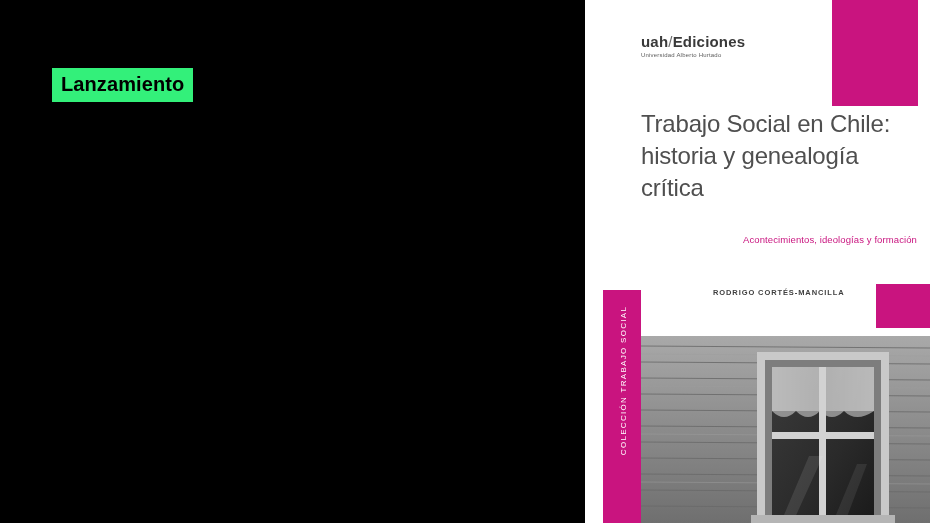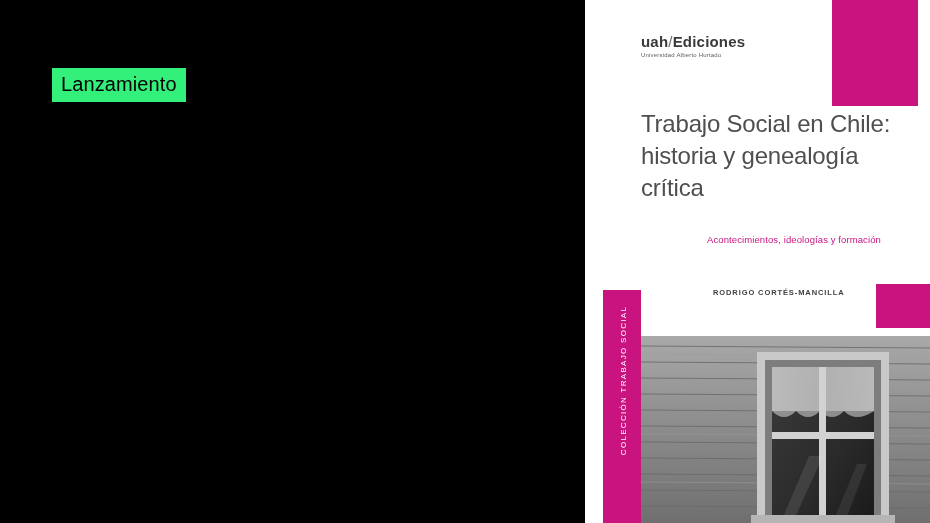--- a/index.html
+++ b/index.html
@@ -26,21 +26,21 @@
     width: 585px;
     height: 523px;
     background: #000000;
   }
   .badge {
     position: absolute;
     left: 52px;
     top: 68px;
     background: #33f07a;
     color: #000000;
-    font-weight: normal;
+    font-weight: bold;
     font-size: 20px;
     line-height: 1;
     padding: 6px 9px 8px 9px;
     letter-spacing: 0.1px;
     white-space: nowrap;
     text-align: right;
   }
   .headline {
     position: absolute;
     left: 52px;
@@ -144,20 +144,21 @@
   }
   .cover-subtitle {
     position: absolute;
     left: 122px;
     top: 233px;
     width: 210px;
     color: #c9147f;
     font-size: 9.5px;
     line-height: 1.5;
     letter-spacing: 0.1px;
+    text-align: right;
   }
   .cover-author {
     position: absolute;
     left: 128px;
     top: 288px;
     color: #3f3f3f;
     font-size: 7.5px;
     font-weight: bold;
     letter-spacing: 0.9px;
   }

